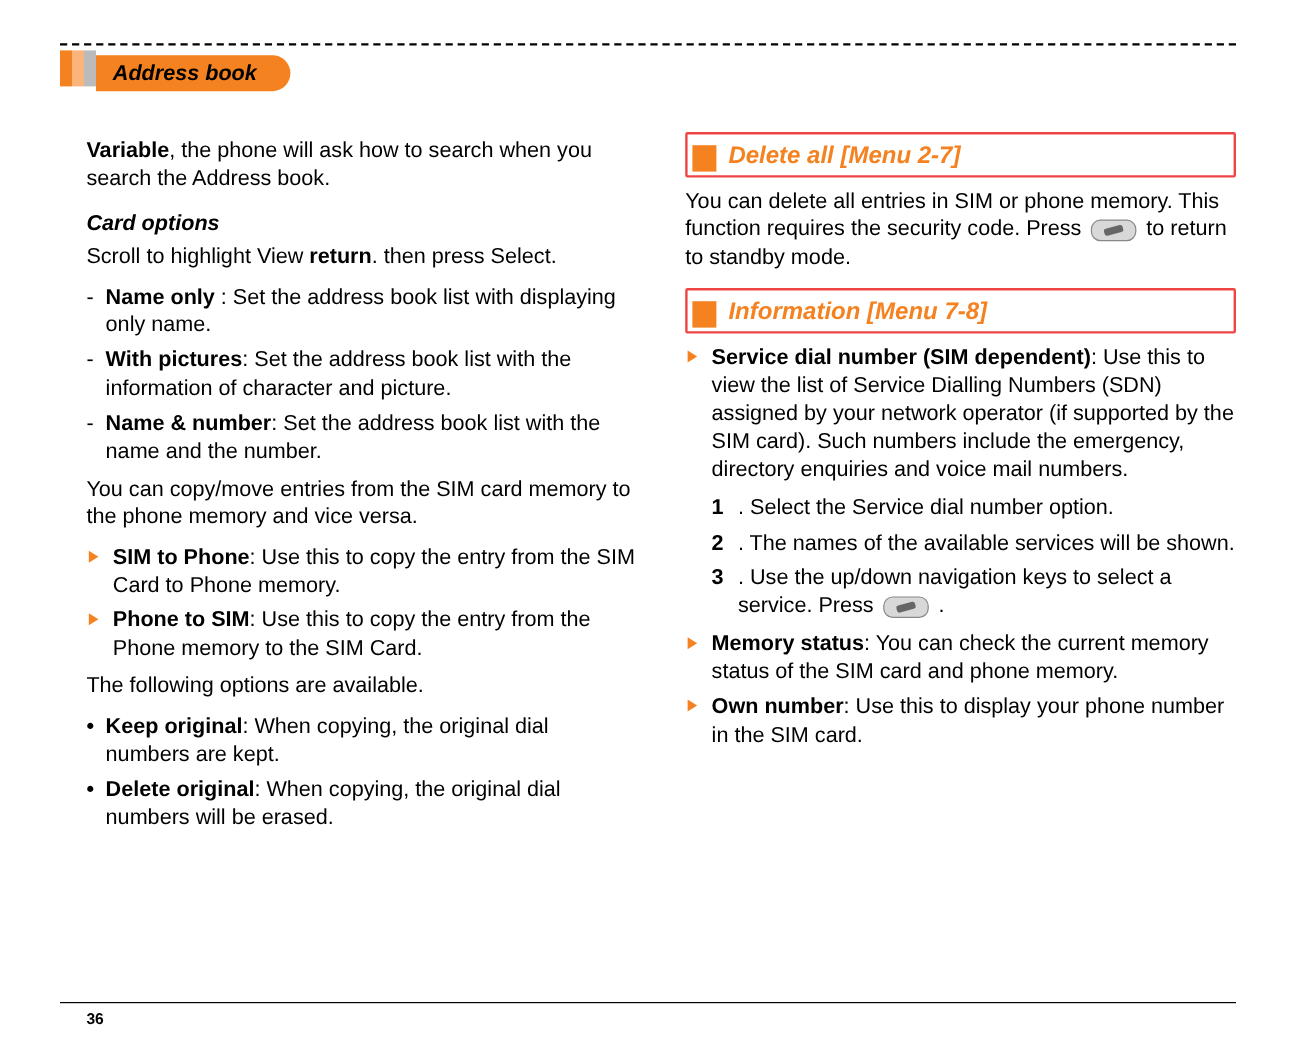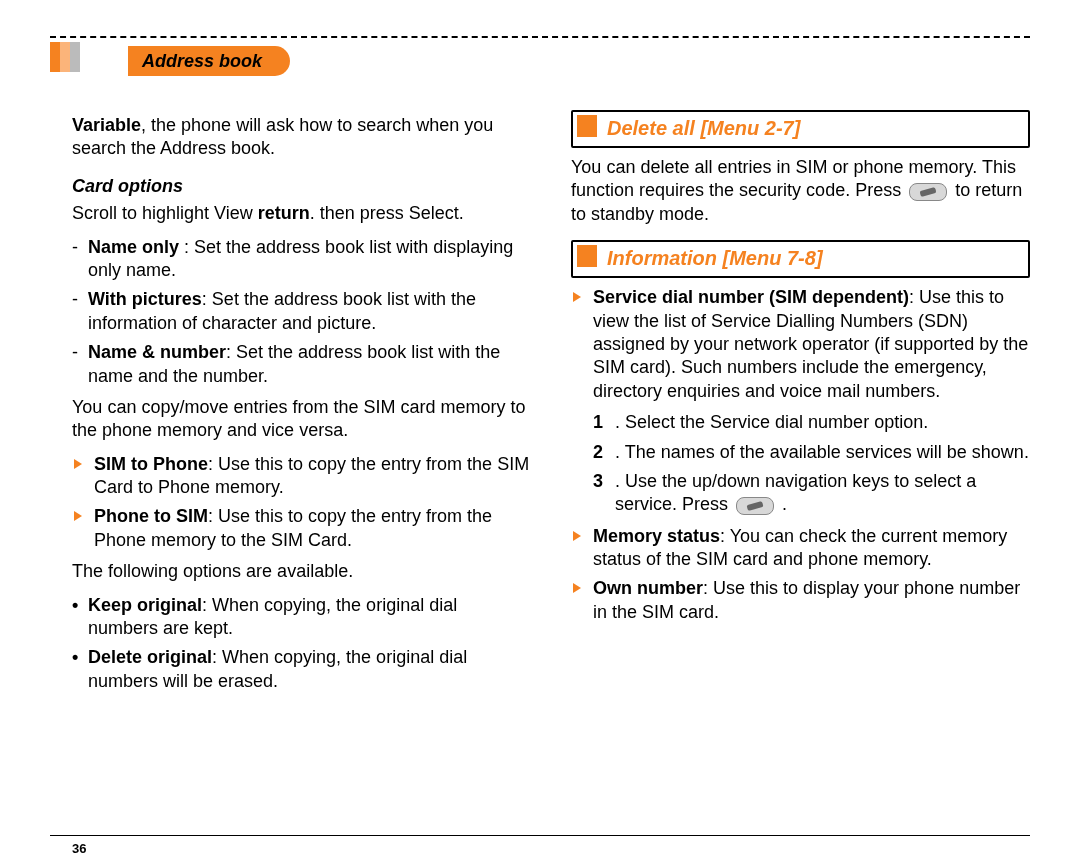--- a/index.html
+++ b/index.html
@@ -50,21 +50,20 @@
   .s-gray         { background:#bbbbbb; }
 
   .tab-body {
     background: #f58220;
     height: 30px;
     padding: 0 28px 0 14px;
     display: flex;
     align-items: center;
     border-top-right-radius: 15px;
     border-bottom-right-radius: 15px;
-    margin-left: 48px;
   }
   .tab-body span {
     color: #000;
     font-weight: bold;
     font-size: 18px;
     font-style: italic;
   }
 
   .columns {
     position: absolute;
@@ -129,26 +128,26 @@
     position: absolute;
     left: 0;
     top: 0;
     font-weight: bold;
   }
 
   b { font-weight: bold; }
 
   
   .section-bar {
-    border: 2px solid #000000;
+    border: 2px solid #ef4444;
     border-radius: 2px;
     margin: 14px 0 8px 0;
     padding: 3px 6px 3px 0;
     display: flex;
-    align-items: flex-start;
+    align-items: flex-end;
     height: 28px;
     box-sizing: content-box;
   }
   .section-bar .block {
     width: 20px;
     height: 22px;
     background: #f58220;
     margin: 0 10px 0 4px;
     flex: 0 0 auto;
   }

